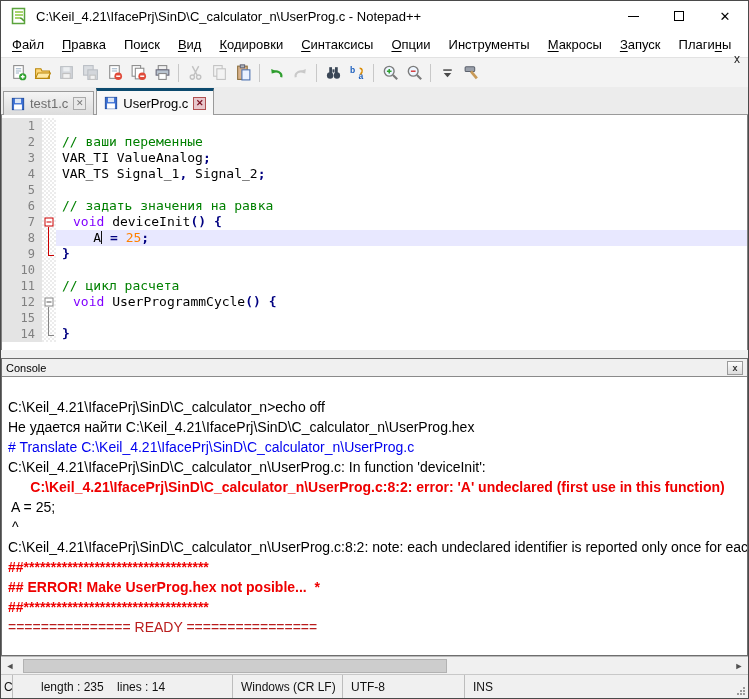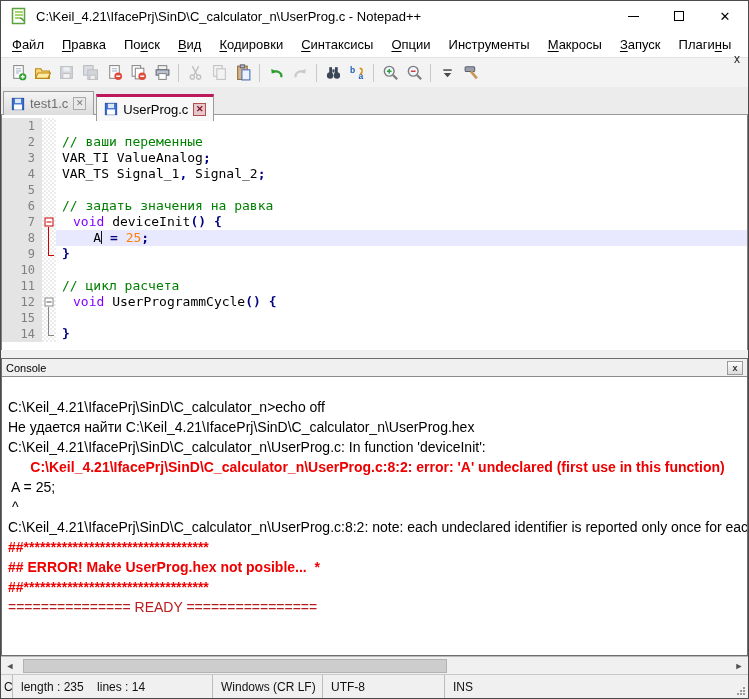--- a/index.html
+++ b/index.html
@@ -25,21 +25,21 @@
   .menu-row-x{position:absolute;top:52px;right:8px;font-size:12px;color:#222;line-height:1;}
   
   .toolbar{height:30px;background:#f3f3f3;border-top:1px solid #e2e2e2;display:flex;align-items:center;padding-left:5px;flex:0 0 auto;}
   .tb-icon{width:24px;height:24px;display:flex;align-items:center;justify-content:center;}
   .tb-icon svg{width:17px;height:17px;}
   .tb-sep{width:1px;height:18px;background:#c8c8c8;margin:0 4px;}
   
   .tabbar{height:28px;background:#ececec;display:flex;align-items:flex-end;padding-left:2px;border-bottom:1px solid #9a9a9a;flex:0 0 auto;}
   .tab{display:flex;align-items:center;gap:5px;height:24px;padding:0 7px;border:1px solid #9a9a9a;border-bottom:none;
        background:linear-gradient(#f4f4f4,#dcdcdc);margin-right:2px;font-size:13px;color:#6f6f6f;position:relative;top:1px;}
-  .tab.active{height:27px;background:#f8f8f8;color:#000;border-top:3px solid #be185d;top:7px;z-index:2;}
+  .tab.active{height:27px;background:#f8f8f8;color:#000;border-top:3px solid #0c4a6e;top:1px;z-index:2;}
   .tab .ticon svg{width:14px;height:14px;display:block;}
   .tab-close{width:13px;height:13px;font-size:9px;line-height:11px;text-align:center;border:1px solid #aaa;background:#e9e9e9;color:#777;}
   .tab.active .tab-close{border-color:#b05050;background:#e8c7cc;color:#7a1020;font-weight:bold;}
   
   .editor{flex:1 1 auto;background:#fff;border-left:1px solid #808080;border-right:1px solid #808080;overflow:hidden;padding-top:3px;}
   .eline{display:flex;height:16px;line-height:16px;font-family:"DejaVu Sans Mono","Liberation Mono",monospace;font-size:13px;}
   .lnum{width:40px;flex:0 0 auto;text-align:right;padding-right:7px;color:#808080;background:#e4e4e4;font-size:12px;}
   .fold{width:14px;flex:0 0 auto;position:relative;background-color:#fff;
         background-image:linear-gradient(45deg,#ececec 25%,transparent 25%,transparent 75%,#ececec 75%),
                          linear-gradient(45deg,#ececec 25%,transparent 25%,transparent 75%,#ececec 75%);
@@ -74,21 +74,21 @@
   .cl.green{color:#b91c1c;}
   
   .hscroll{height:18px;background:#f0f0f0;border-top:1px solid #b9b9b9;display:flex;align-items:center;position:relative;flex:0 0 auto;}
   .hs-arrow{width:18px;height:16px;display:flex;align-items:center;justify-content:center;font-size:9px;color:#505050;flex:0 0 auto;}
   .hs-track{flex:1;height:16px;position:relative;}
   .hs-thumb{position:absolute;left:4px;top:1px;width:424px;height:14px;background:#cdcdcd;border:1px solid #b2b2b2;}
   
   .statusbar{height:24px;background:#f0f0f0;border-top:1px solid #c8c8c8;display:flex;align-items:stretch;font-size:12px;color:#111;flex:0 0 auto;}
   .sb-pane{display:flex;align-items:center;padding:0 8px;border-right:1px solid #bdbdbd;white-space:pre;overflow:hidden;}
   .sb-doctype{width:12px;padding:0 0 0 3px;flex:0 0 auto;}
-  .sb-len{width:200px;flex:0 0 auto;}
+  .sb-len{width:200px;flex:0 0 auto;margin-left:20px;}
   .sb-pos{width:258px;flex:0 0 auto;}
   .sb-eol{width:110px;flex:0 0 auto;}
   .sb-enc{width:122px;flex:0 0 auto;}
   .sb-ins{flex:1;border-right:none;justify-content:flex-start;}
   .grip{position:absolute;right:2px;bottom:2px;width:10px;height:10px;
         background:radial-gradient(circle at 8px 2px,#9a9a9a 1px,transparent 1.4px),
                    radial-gradient(circle at 5px 5px,#9a9a9a 1px,transparent 1.4px),
                    radial-gradient(circle at 8px 5px,#9a9a9a 1px,transparent 1.4px),
                    radial-gradient(circle at 2px 8px,#9a9a9a 1px,transparent 1.4px),
                    radial-gradient(circle at 5px 8px,#9a9a9a 1px,transparent 1.4px),
@@ -376,20 +376,21 @@
   <div class="splitter"></div>
 
   <div class="console-panel">
     <div class="console-title">
       <span class="console-title-text">Console</span>
       <span class="console-x">x</span>
     </div>
     <div class="console-body" id="console-body">
         <div class="cl">C:\Keil_4.21\IfacePrj\SinD\C_calculator_n&gt;echo off</div>
         <div class="cl">Не удается найти C:\Keil_4.21\IfacePrj\SinD\C_calculator_n\UserProg.hex</div>
+        <div class="cl blue"># Translate C:\Keil_4.21\IfacePrj\SinD\C_calculator_n\UserProg.c</div>
         <div class="cl">C:\Keil_4.21\IfacePrj\SinD\C_calculator_n\UserProg.c: In function 'deviceInit':</div>
         <div class="cl error">C:\Keil_4.21\IfacePrj\SinD\C_calculator_n\UserProg.c:8:2: error: 'A' undeclared (first use in this function)</div>
         <div class="cl"> A = 25;</div>
         <div class="cl"> ^</div>
         <div class="cl">C:\Keil_4.21\IfacePrj\SinD\C_calculator_n\UserProg.c:8:2: note: each undeclared identifier is reported only once for each fun</div>
         <div class="cl redbold">##**********************************</div>
         <div class="cl redbold">## ERROR! Make UserProg.hex not posible...  *</div>
         <div class="cl redbold">##**********************************</div>
         <div class="cl green">=============== READY ================</div>
       </div>

